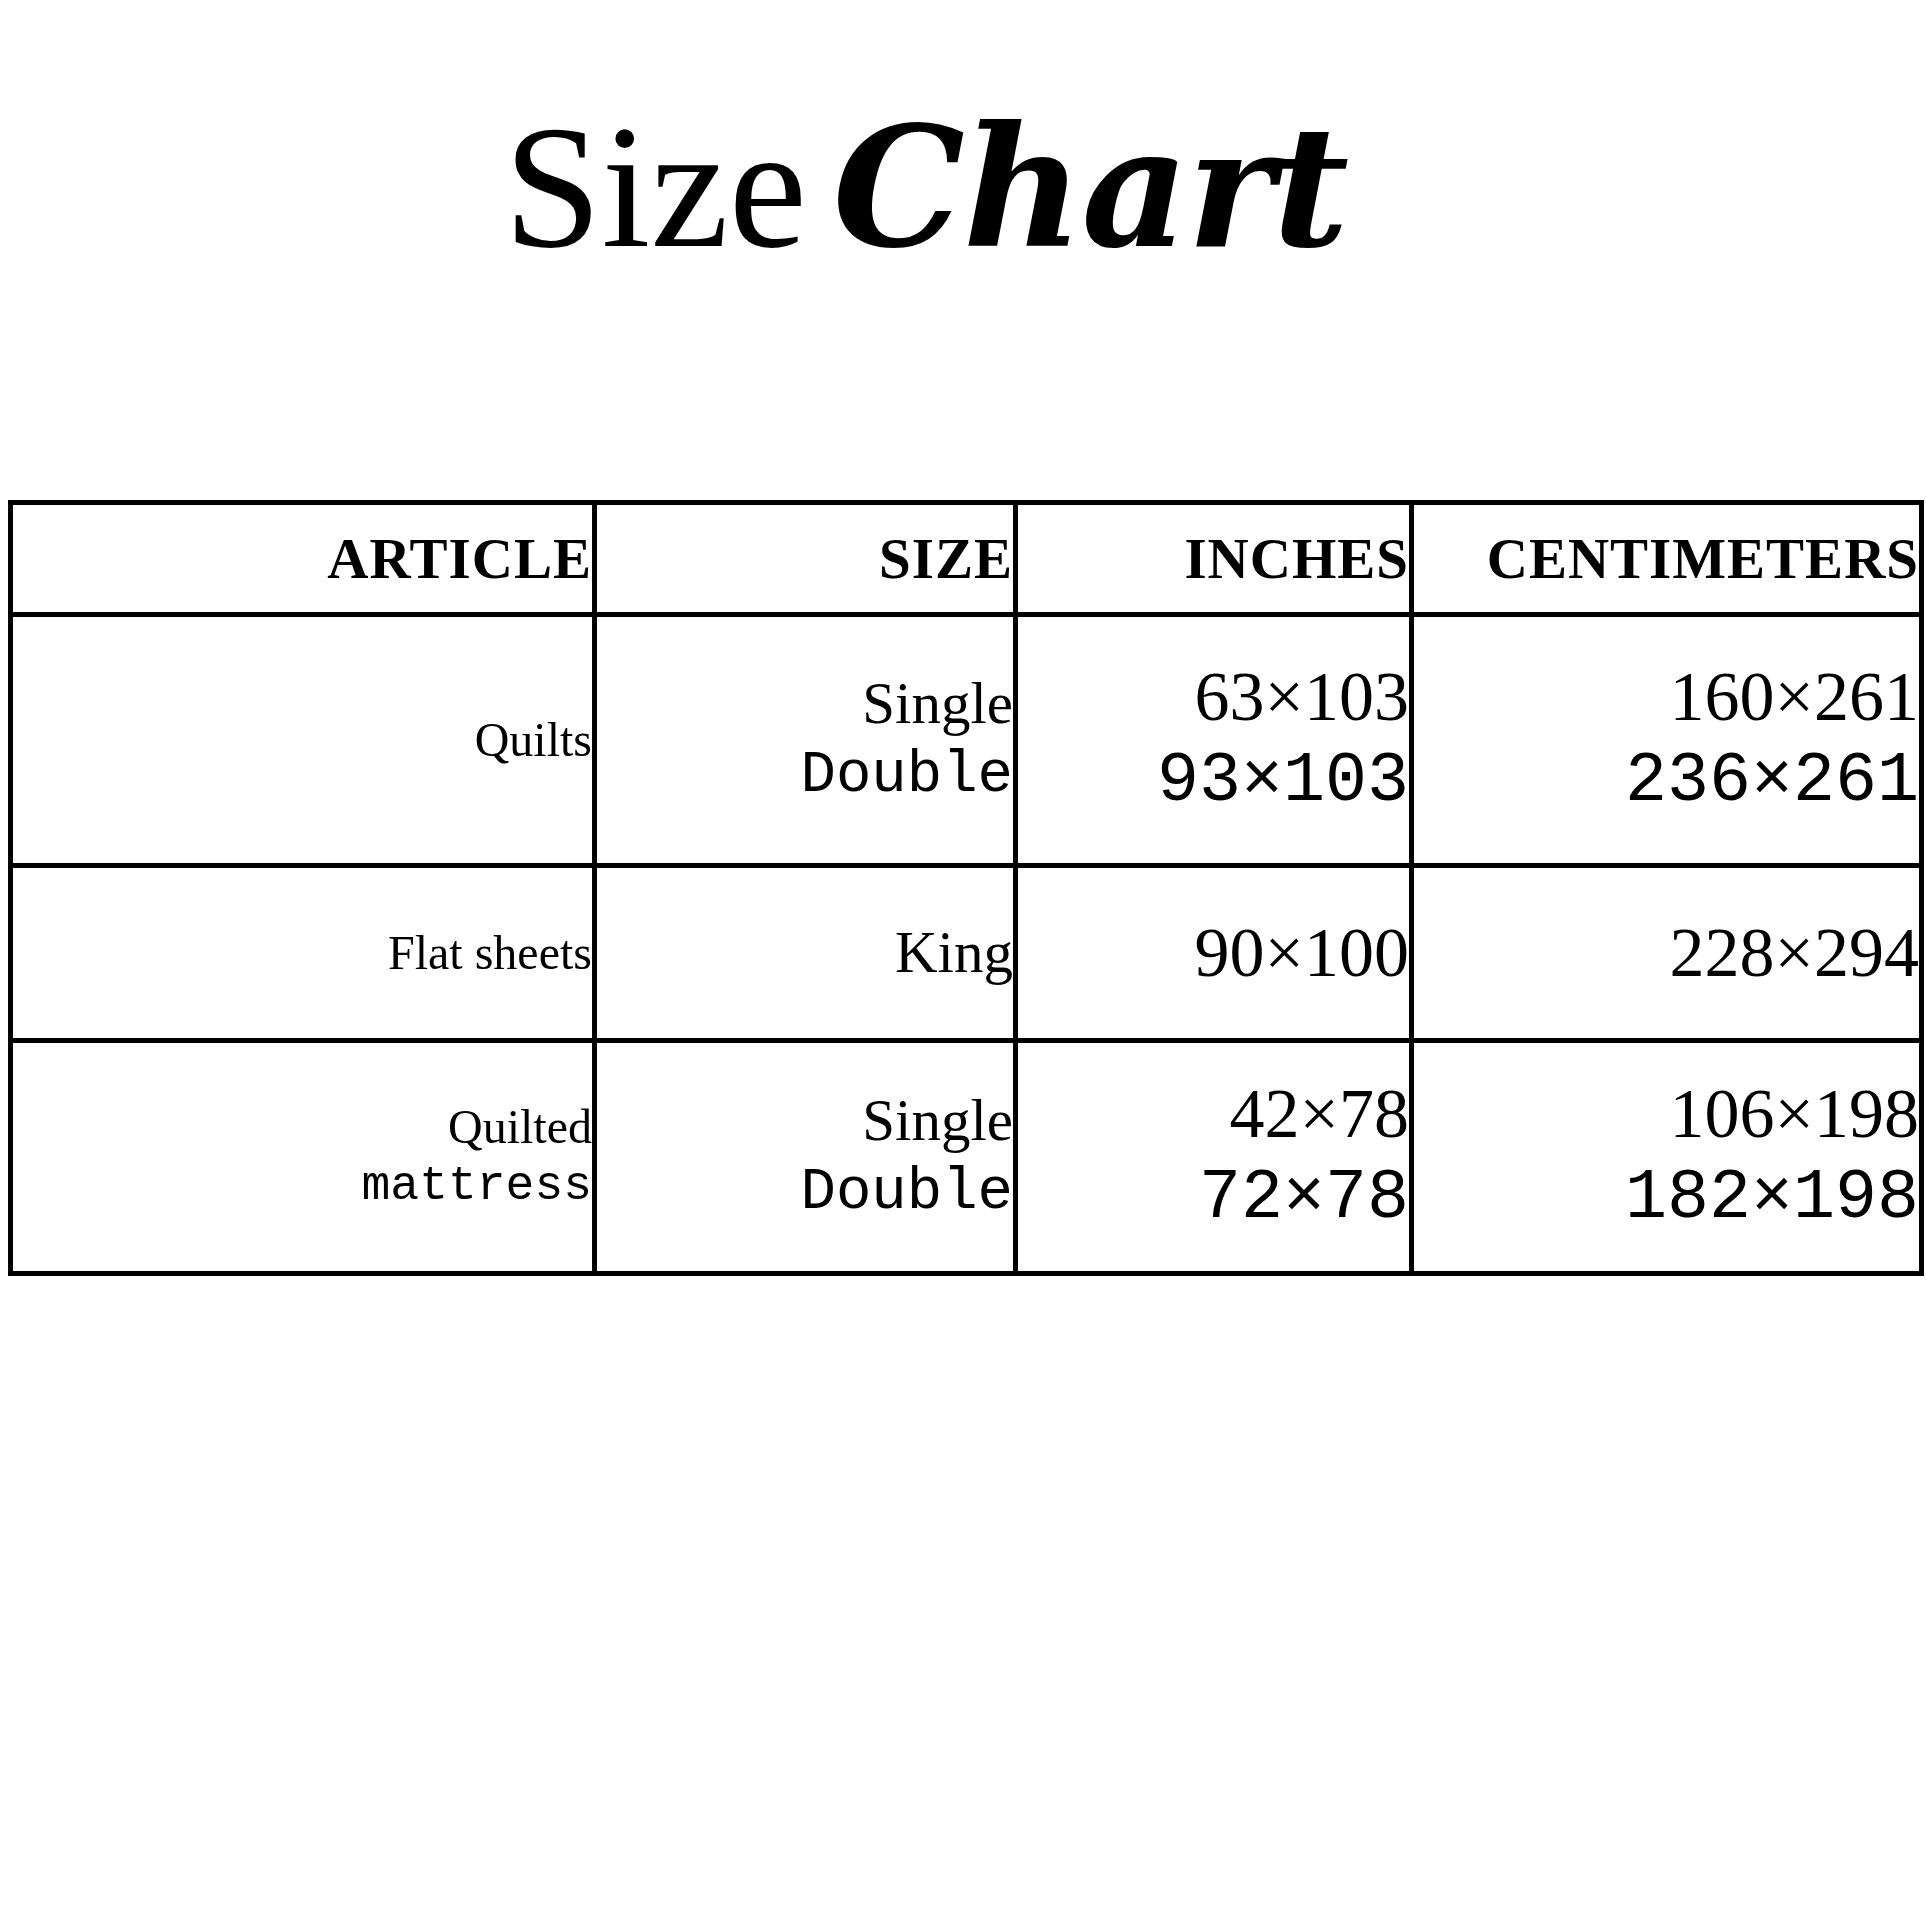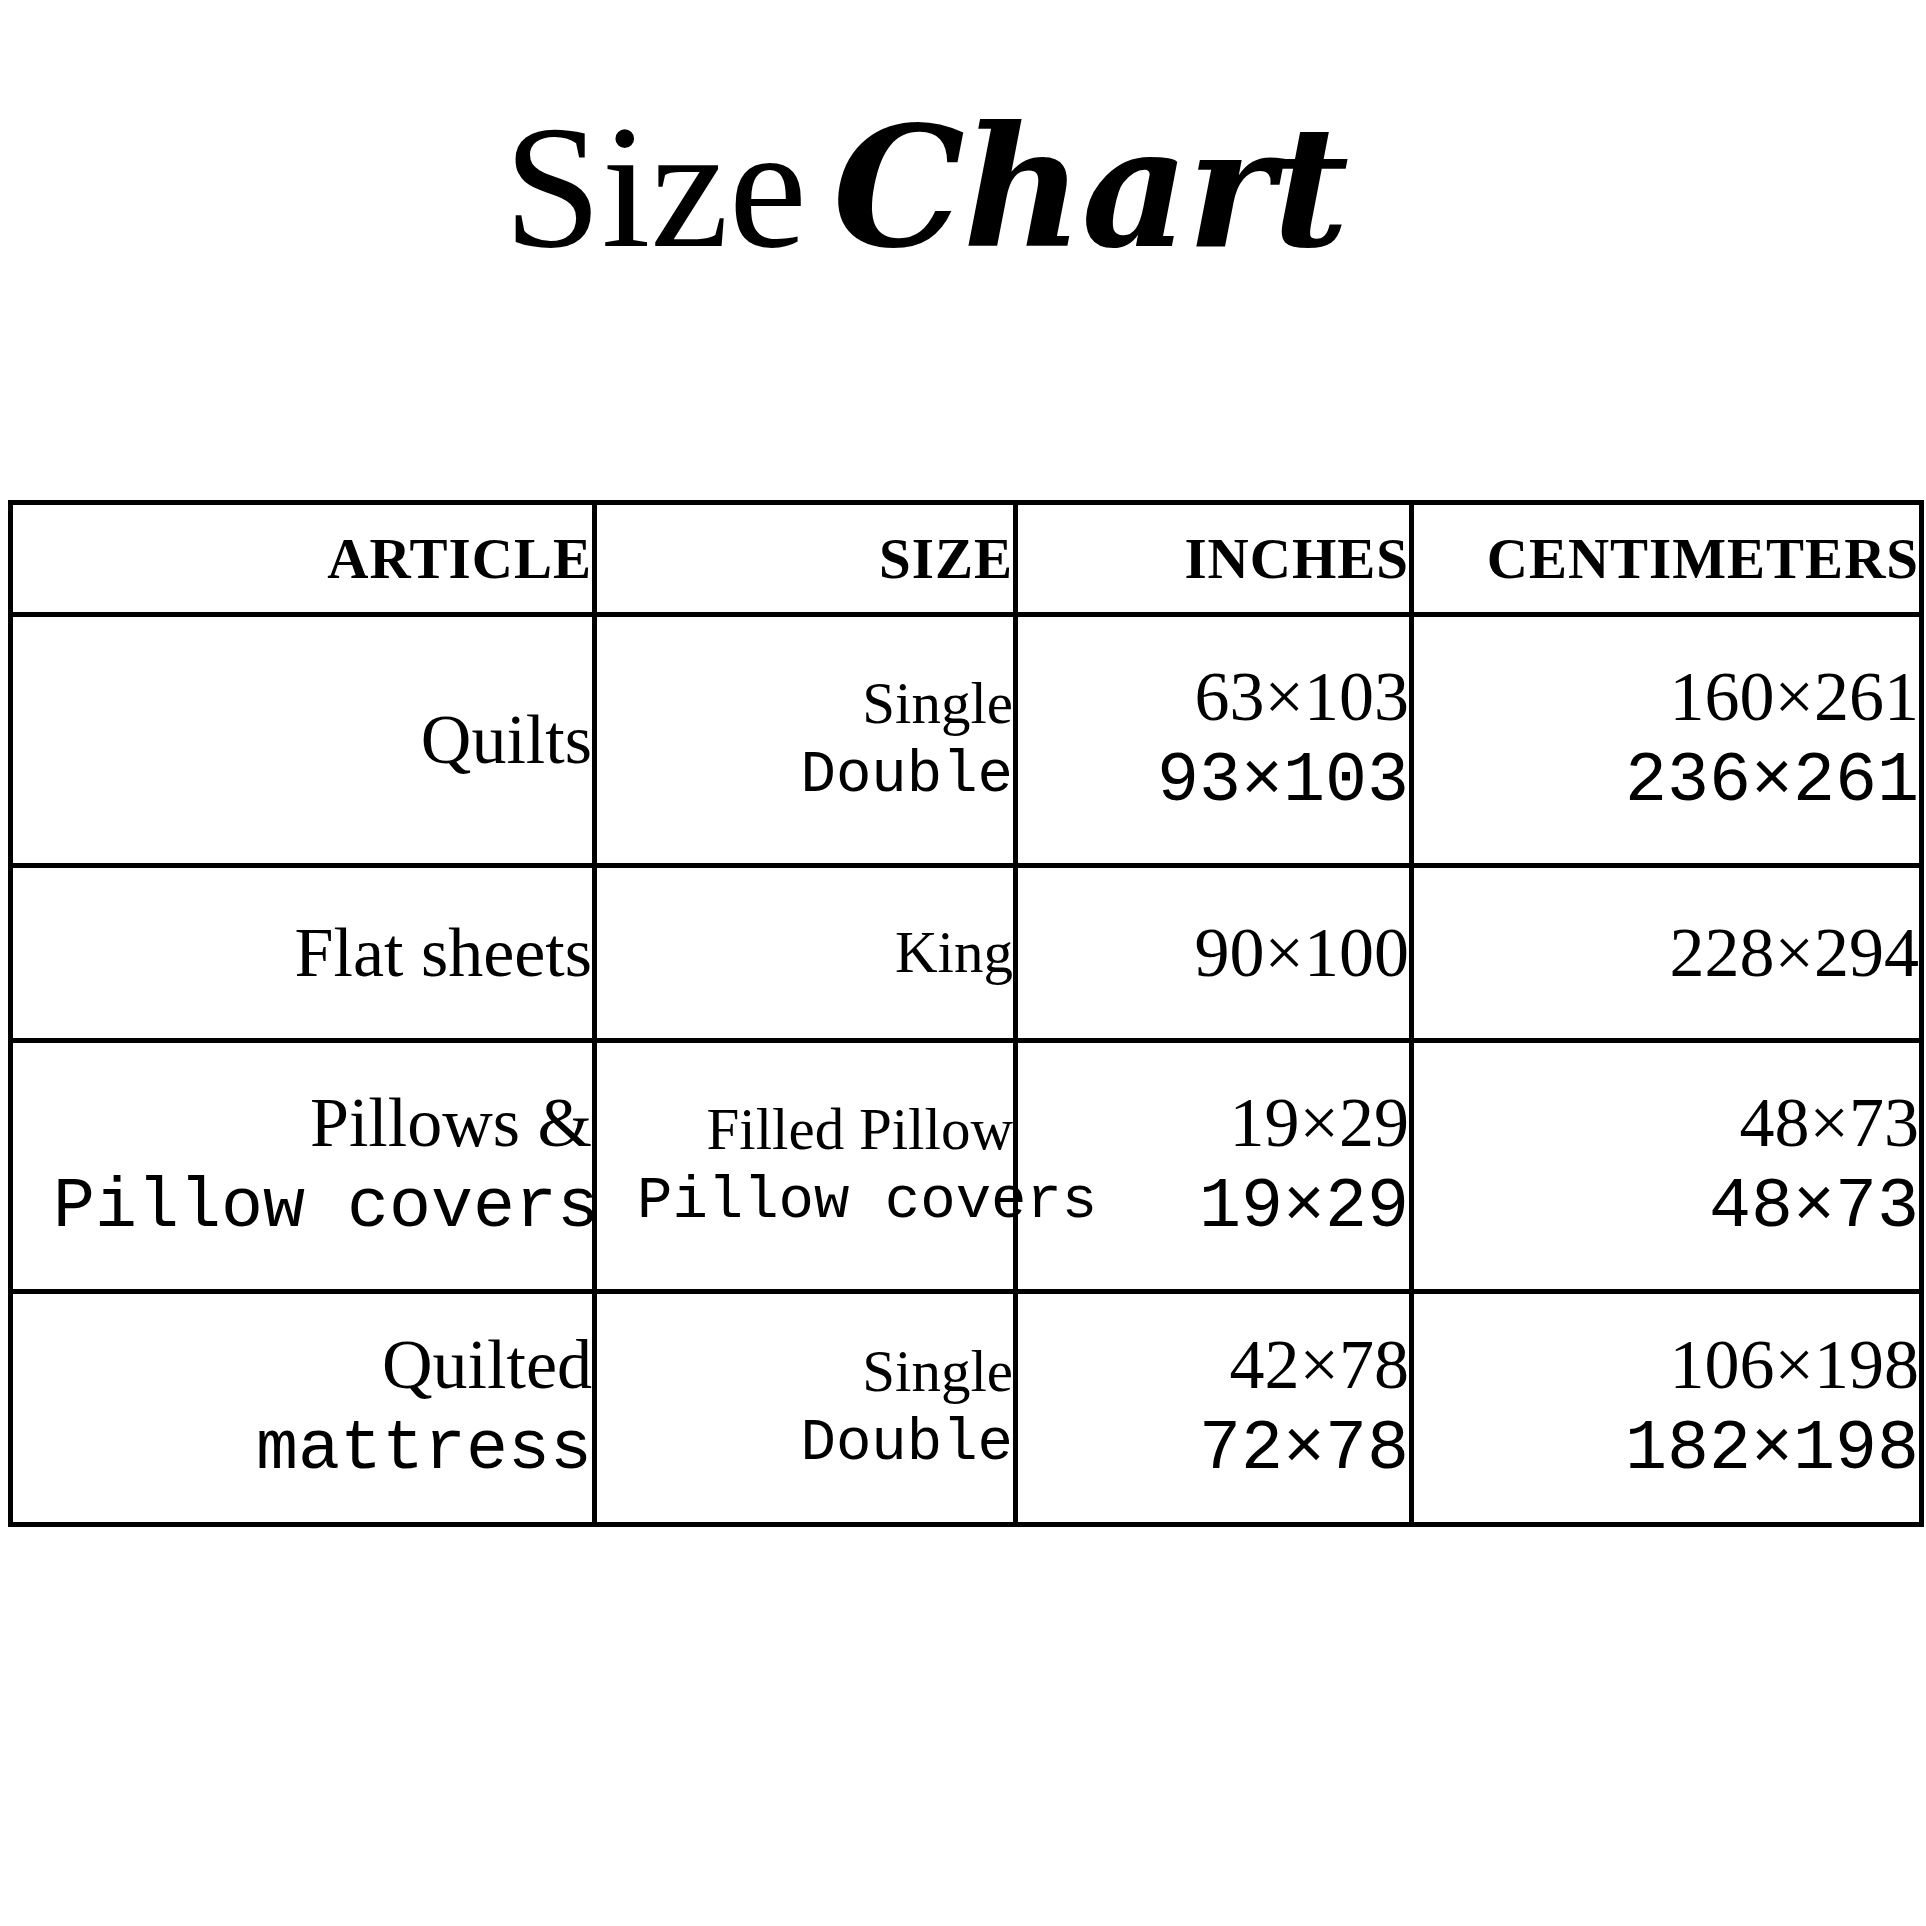--- a/index.html
+++ b/index.html
@@ -70,21 +70,21 @@
     font-size: 61px;
     line-height: 1.18;
   }
   tbody tr.r-two td { height: 246px; }
   tbody tr.r-one td { height: 170px; }
   tbody tr.r-last td { height: 228px; }
 
   .cellline { display: block; white-space: nowrap; }
   .cellline + .cellline { margin-top: 2px; font-family: Liberation Mono, monospace; }
   .num { font-size: 70px; }
-  .art { font-size: 70px; }
+  .art { font-size: 48px; }
   .sz  { font-size: 59px; }
   td.col-inches { padding-left: 44px; }
   td.col-cm { padding-left: 44px; }
   td.col-size { padding-left: 40px; }
 </style>
 </head>
 <body>
 
 <div class="page">
 
@@ -136,38 +136,20 @@
         </td>
         <td class="col-inches">
           <span class="cellline num">90×100</span>
         </td>
         <td class="col-cm">
           <span class="cellline num">228×294</span>
         </td>
       </tr>
 
 
-      <tr class="r-two">
-        <td class="col-article">
-          <span class="cellline art">Pillows &amp;</span>
-          <span class="cellline art">Pillow covers</span>
-        </td>
-        <td class="col-size">
-          <span class="cellline sz">Filled Pillow</span>
-          <span class="cellline sz">Pillow covers</span>
-        </td>
-        <td class="col-inches">
-          <span class="cellline num">19×29</span>
-          <span class="cellline num">19×29</span>
-        </td>
-        <td class="col-cm">
-          <span class="cellline num">48×73</span>
-          <span class="cellline num">48×73</span>
-        </td>
-      </tr>
 
 
       <tr class="r-last">
         <td class="col-article">
           <span class="cellline art">Quilted</span>
           <span class="cellline art">mattress</span>
         </td>
         <td class="col-size">
           <span class="cellline sz">Single</span>
           <span class="cellline sz">Double</span>

